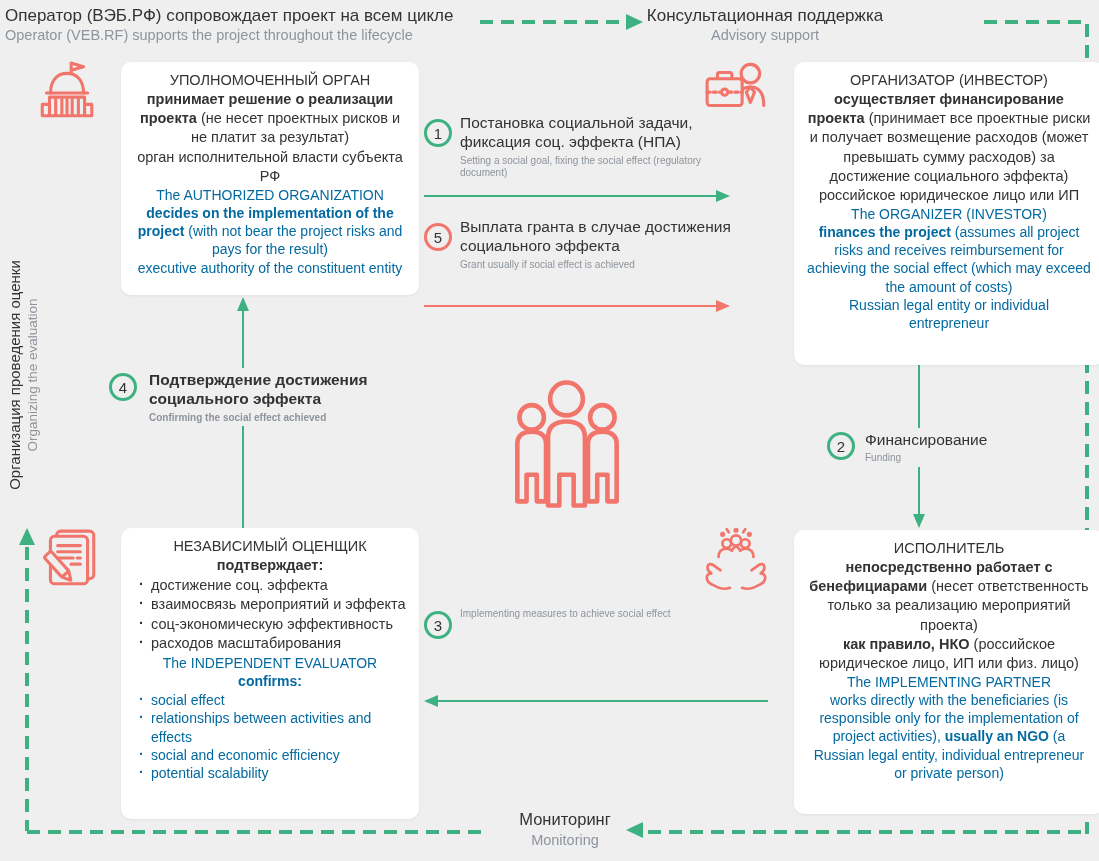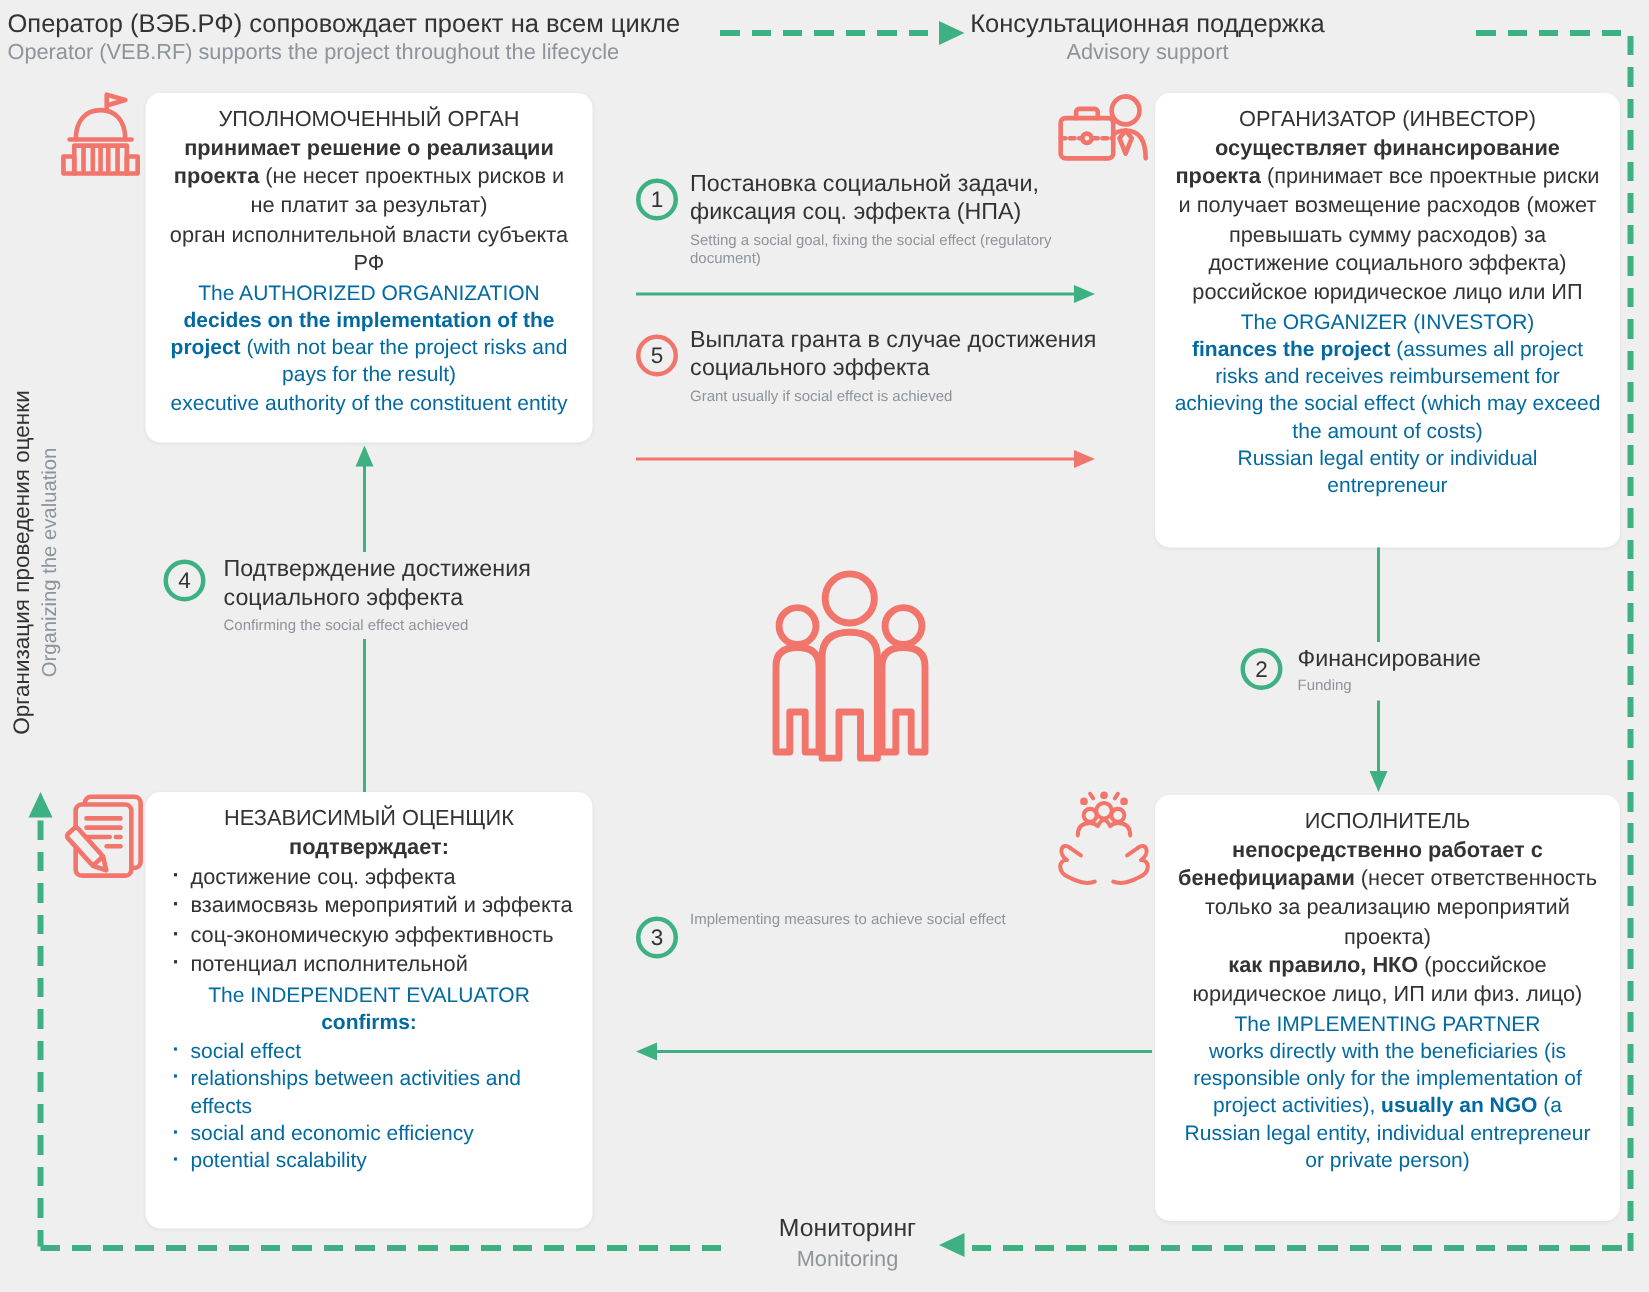--- a/index.html
+++ b/index.html
@@ -6,21 +6,21 @@
   body{font-family:"Liberation Sans",sans-serif;background:#e8e8e8;}
   .stage{position:relative;width:1099px;height:861px;background:#efeff0;overflow:hidden;}
   .abs{position:absolute;}
   .ru{color:#333333;}
   .en{color:#8d949b;}
   
   .hdr-ru{font-size:17px;line-height:1.25;}
   .hdr-en{font-size:14.5px;line-height:1.3;}
   
   .box{background:#ffffff;border-radius:10px;padding:9px 13px;text-align:center;
-       box-shadow:0 1px 3px rgba(0,0,0,.06);box-sizing:border-box;}
+       box-shadow:0 1px 3px rgba(0,0,0,.06);box-sizing:border-box;margin-left:24px;}
   .box .t-ru{font-size:14.5px;line-height:1.32;color:#333333;}
   .box .t-en{font-size:14px;line-height:1.3;color:#0369a1;}
   .box b{font-weight:bold;}
   .blist{list-style:none;margin:1px 0;padding:0;text-align:left;}
   .blist li{position:relative;padding-left:17px;}
   .blist li::before{content:"\00B7";position:absolute;left:5px;top:-1px;font-weight:bold;}
   
   .circle{width:28px;height:28px;border-radius:50%;background:#efeff0;display:flex;
           align-items:center;justify-content:center;font-size:15px;color:#333;
           box-sizing:border-box;border:3px solid #3eb182;}
@@ -173,21 +173,21 @@
     <div class="t-en">Russian legal entity or individual entrepreneur</div>
   </div>
 
   <div class="abs box" style="left:97px;top:528px;width:298px;min-height:291px;">
     <div class="t-ru">НЕЗАВИСИМЫЙ ОЦЕНЩИК</div>
     <div class="t-ru"><b>подтверждает:</b></div>
     <ul class="blist t-ru">
       <li>достижение соц. эффекта</li>
       <li>взаимосвязь мероприятий и эффекта</li>
       <li>соц-экономическую эффективность</li>
-      <li>потенциал исполнительной</li>
+      <li>расходов масштабирования</li>
     </ul>
     <div class="t-en">The INDEPENDENT EVALUATOR</div>
     <div class="t-en"><b>confirms:</b></div>
     <ul class="blist t-en">
       <li>social effect</li>
       <li>relationships between activities and effects</li>
       <li>social and economic efficiency</li>
       <li>potential scalability</li>
     </ul>
   </div>
@@ -228,21 +228,21 @@
   <div class="abs flabel maskbg" style="left:862px;top:428px;width:145px;padding:2px 3px;">
     <div class="f-ru">Финансирование</div>
     <div class="f-en">Funding</div>
   </div>
 
   <div class="abs line-v g-bg" style="left:242px;top:310px;height:218px;"></div>
   <div class="abs tri tri-u" style="left:236.5px;top:297px;"></div>
   <div class="abs circle" style="left:109px;top:373px;">
       <span>4</span>
     </div>
-  <div class="abs flabel maskbg" style="left:146px;top:368px;width:238px;padding:2px 3px;">
+  <div class="abs flabel maskbg" style="left:146px;top:368px;width:238px;padding:2px 3px;font-weight:bold;">
     <div class="f-ru">Подтверждение достижения социального эффекта</div>
     <div class="f-en">Confirming the social effect achieved</div>
   </div>
 
   <div class="abs circle" style="left:424px;top:611px;">
       <span>3</span>
     </div>
   <div class="abs flabel" style="left:460px;top:605px;width:290px;">
     <div class="f-en">Implementing measures to achieve social effect</div>
   </div>

